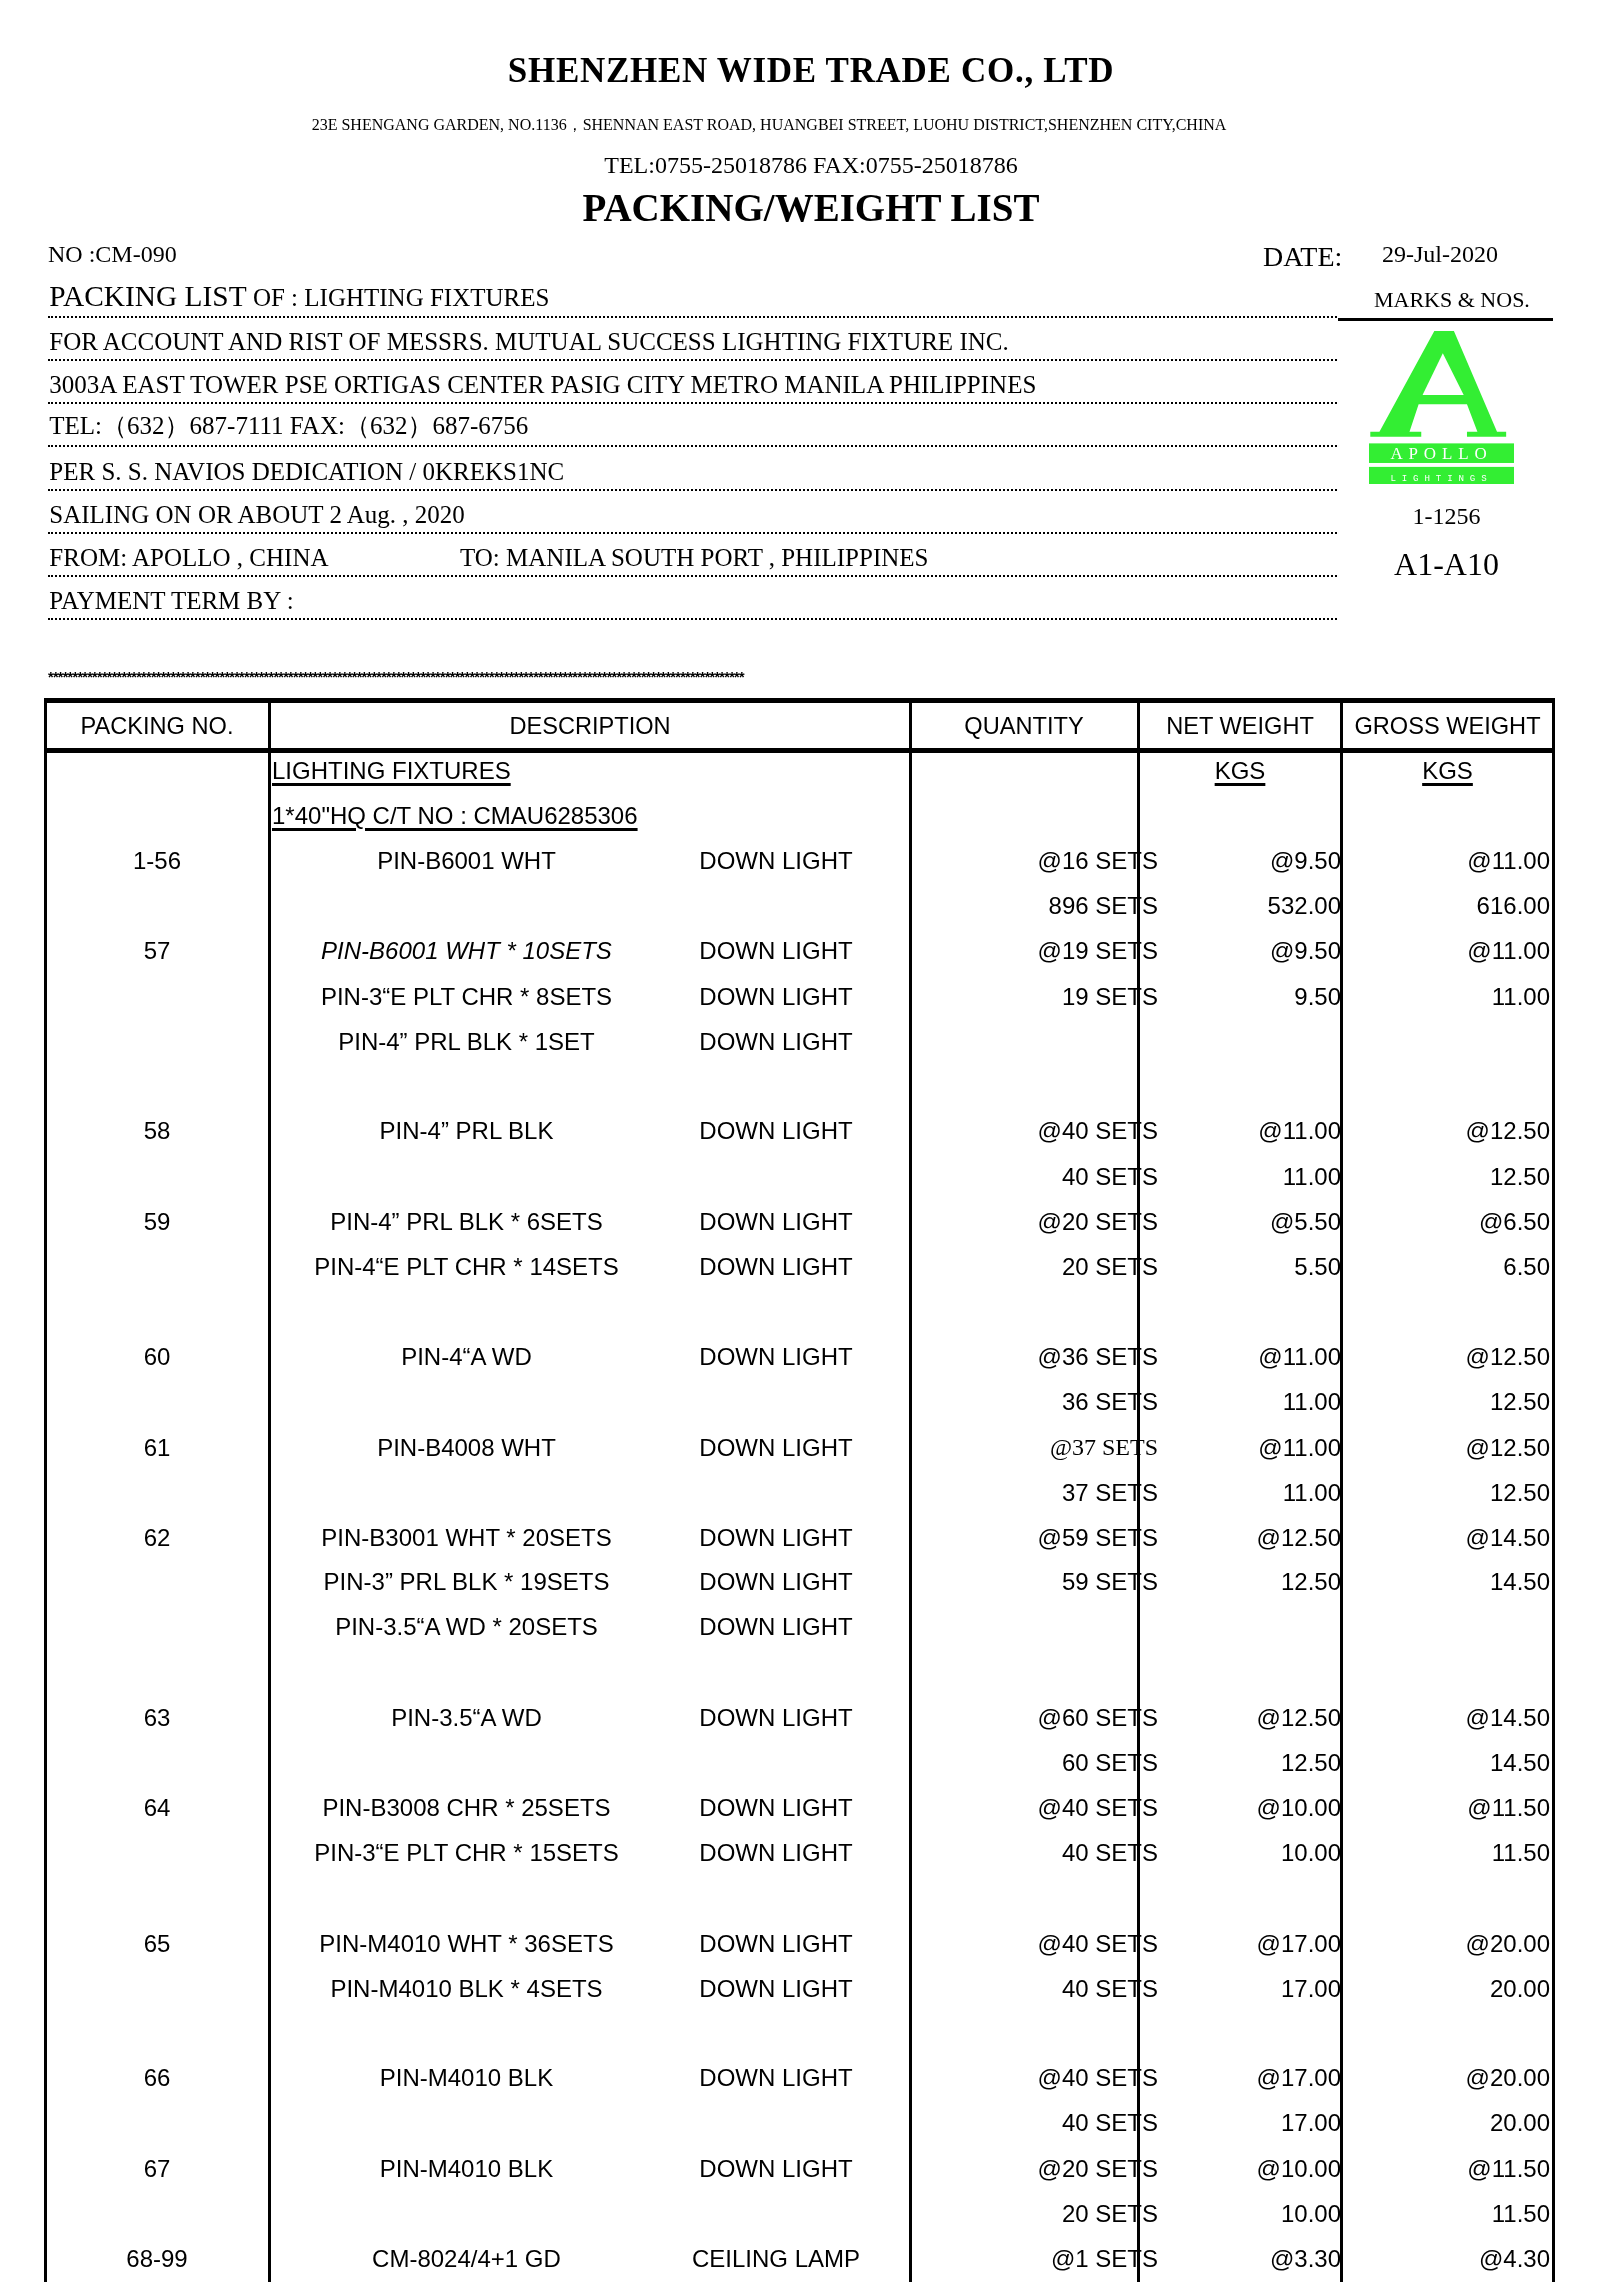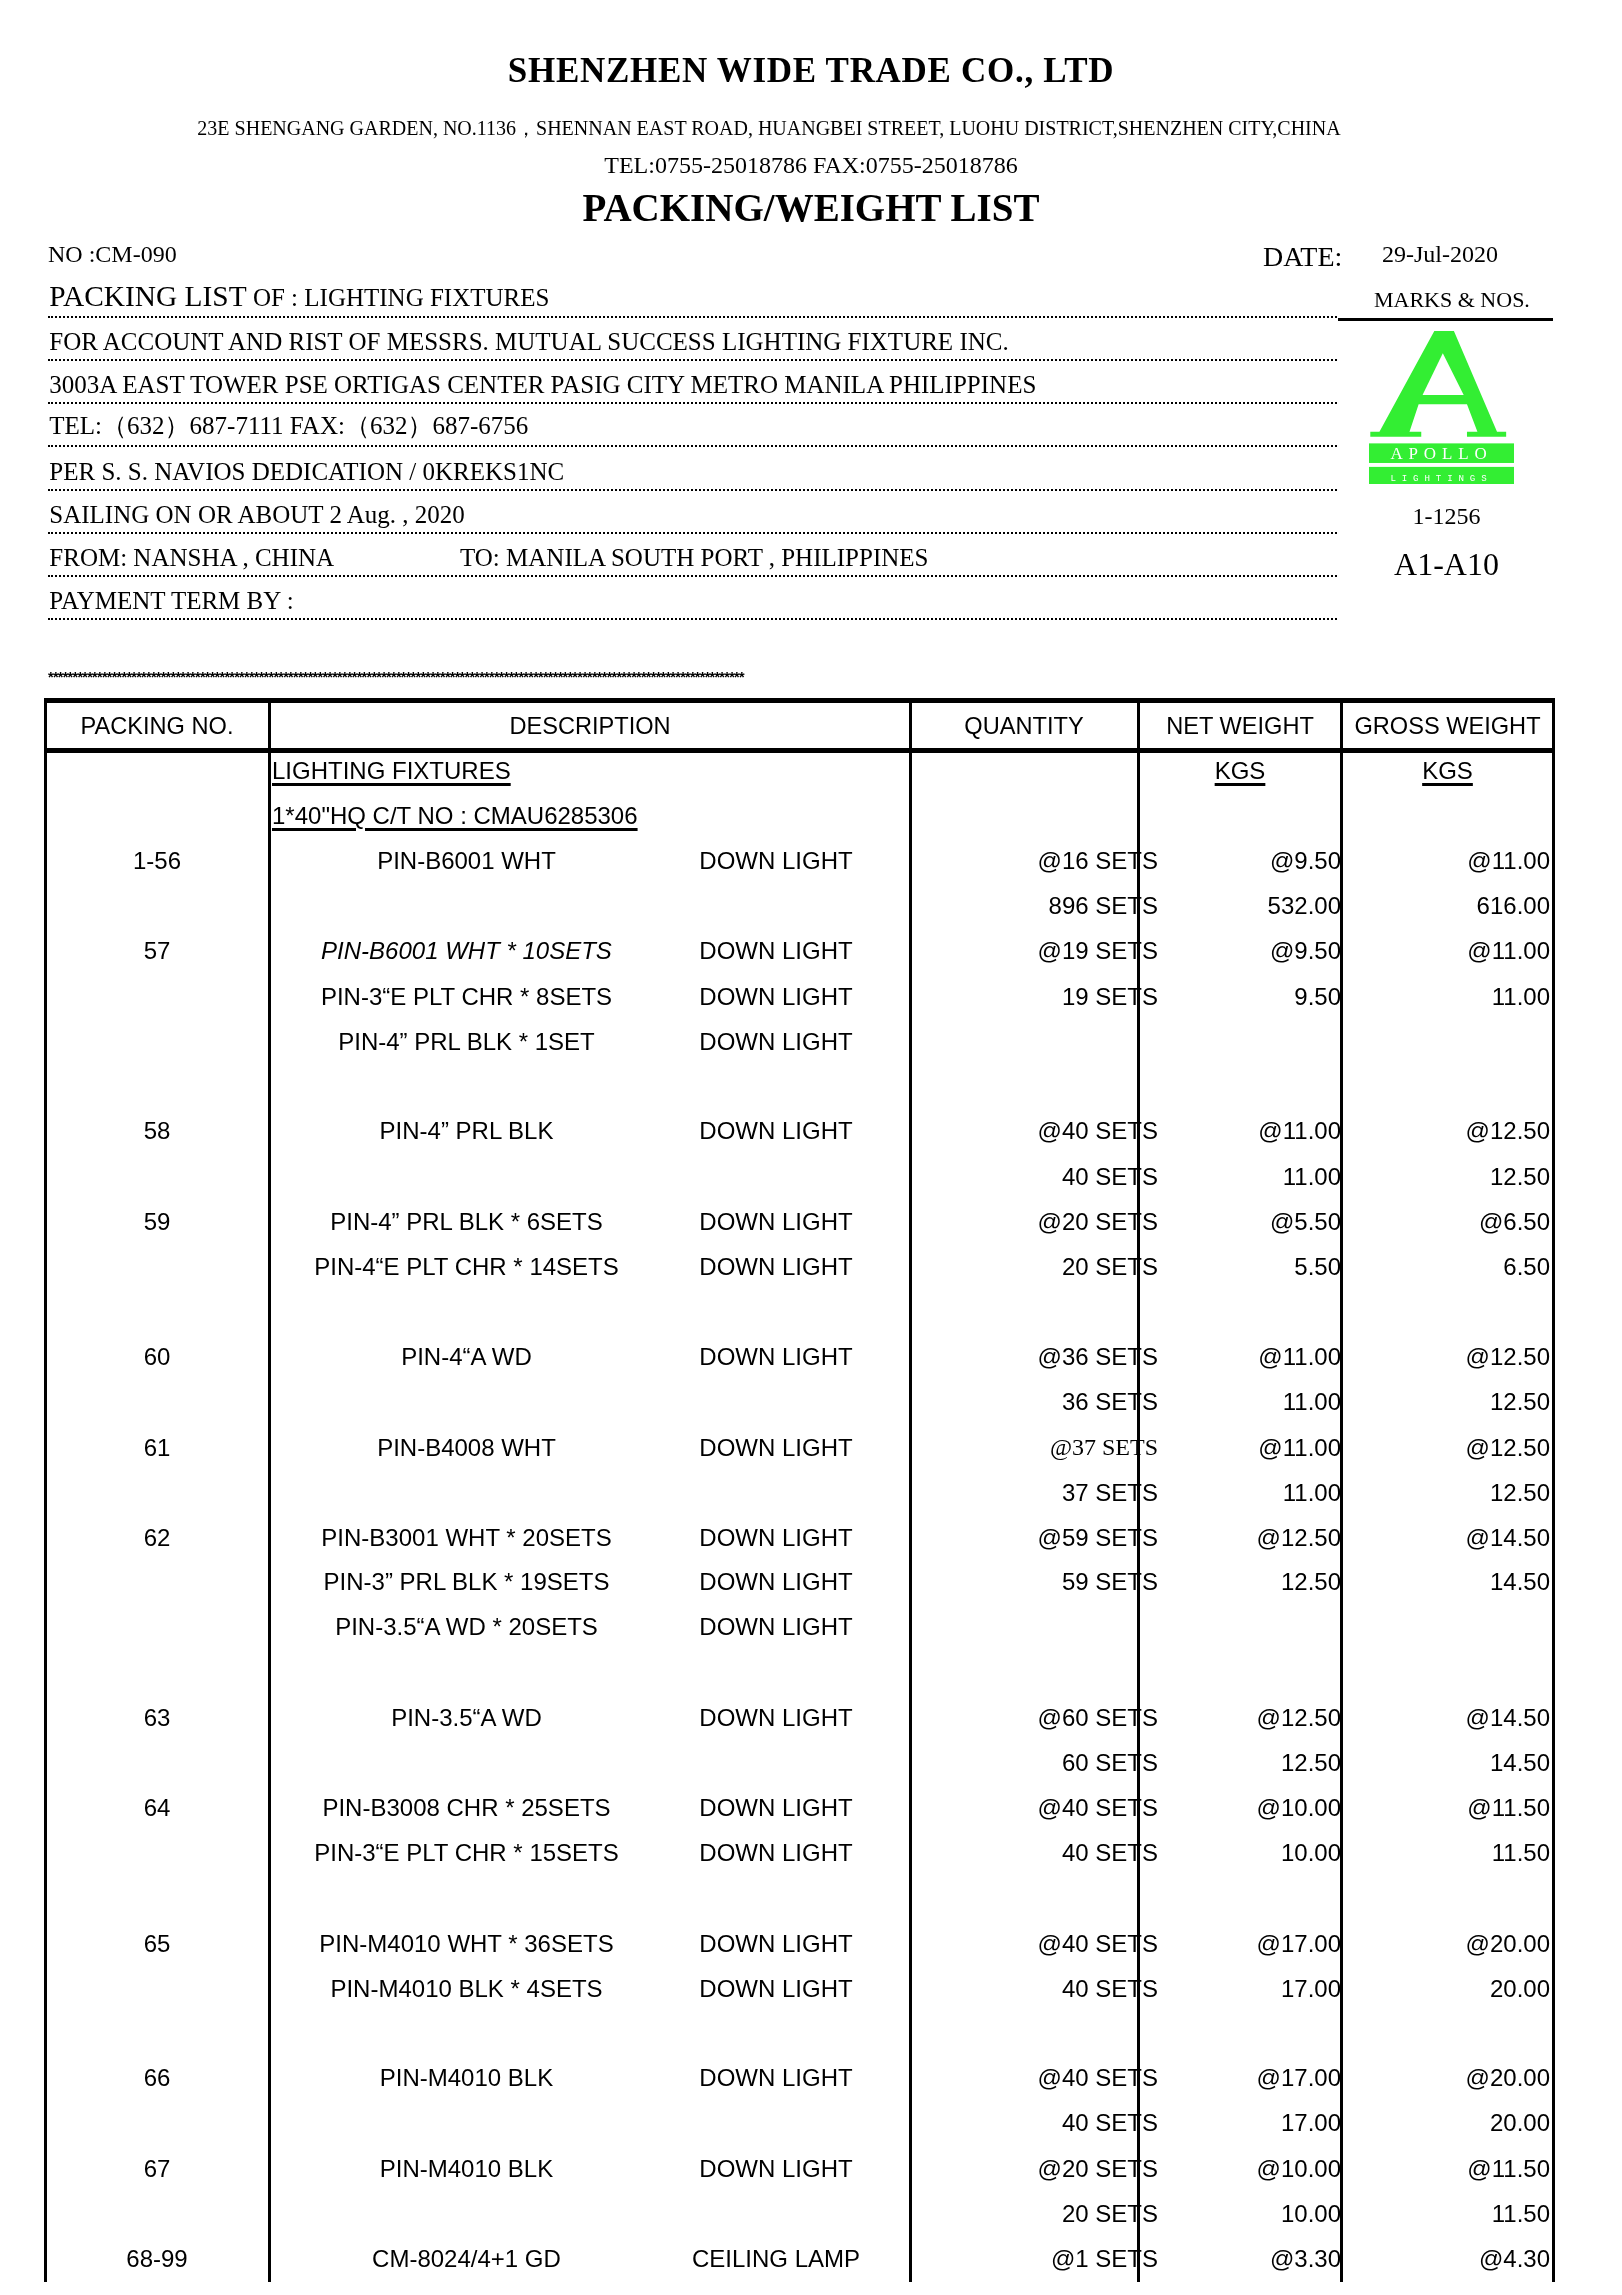--- a/index.html
+++ b/index.html
@@ -2,21 +2,21 @@
 <html style="font-size:10.5px"><head>
 <meta charset="utf-8">
 <style>
   html, body { margin: 0; padding: 0; background: #ffffff; }
   body { width: 1622px; height: 2295px; position: relative; overflow: hidden; color: #000; }
   .serif { font-family: "Liberation Serif", "DejaVu Serif", serif; }
   .sans { font-family: "Liberation Sans", "DejaVu Sans", sans-serif; }
   .abs { position: absolute; white-space: nowrap; }
 
   #company-name { left: 0; width: 1622px; top: 51px; text-align: center; font-size: 35px; font-weight: bold; letter-spacing: 0.7px; }
-  #company-address { left: 0; width: 1538px; top: 115px; text-align: center; font-size: 20px; }
+  #company-address { left: 0; width: 1538px; top: 115px; text-align: center; font-size: 16px; }
   #company-contact { left: 0; width: 1622px; top: 152px; text-align: center; font-size: 24px; }
   #doc-title { left: 0; width: 1622px; top: 185px; text-align: center; font-size: 39px; font-weight: bold; }
 
   #doc-no { left: 48px; top: 241px; font-size: 24px; }
   #date-label { left: 1263px; top: 241px; font-size: 28px; }
   #date-value { left: 1382px; top: 241px; font-size: 24px; }
 
   .hdr-line { position: absolute; left: 48px; width: 1289px; height: 43px; border-bottom: 2.6px dotted #000; box-sizing: border-box; }
   .hdr-line .txt { position: absolute; left: 1.3px; bottom: 2.6px; font-size: 25px; white-space: nowrap; }
   #pl-title-big { font-size: 29.4px; }
@@ -70,21 +70,21 @@
 <div class="hdr-line serif" style="top:404px;">
   <span class="txt">TEL:（632）687-7111   FAX:（632）687-6756</span>
 </div>
 <div class="hdr-line serif" style="top:448px;">
   <span class="txt">PER S. S. NAVIOS DEDICATION / 0KREKS1NC</span>
 </div>
 <div class="hdr-line serif" style="top:491px;">
   <span class="txt">SAILING ON OR ABOUT  2   Aug.  ,  2020</span>
 </div>
 <div class="hdr-line serif" style="top:534px;">
-  <span class="txt">FROM:  NANSHA ,  CHINA</span>
+  <span class="txt">FROM:  APOLLO ,  CHINA</span>
   <span class="txt" style="left:412px;">TO:  MANILA SOUTH PORT , PHILIPPINES</span>
 </div>
 <div class="hdr-line serif" style="top:577px;">
   <span class="txt">PAYMENT TERM BY :</span>
 </div>
 
 <div class="abs serif" id="marks-label">MARKS &amp; NOS.</div>
 <div id="marks-rule"></div>
 
 <svg id="logo" viewBox="0 0 222 240">

